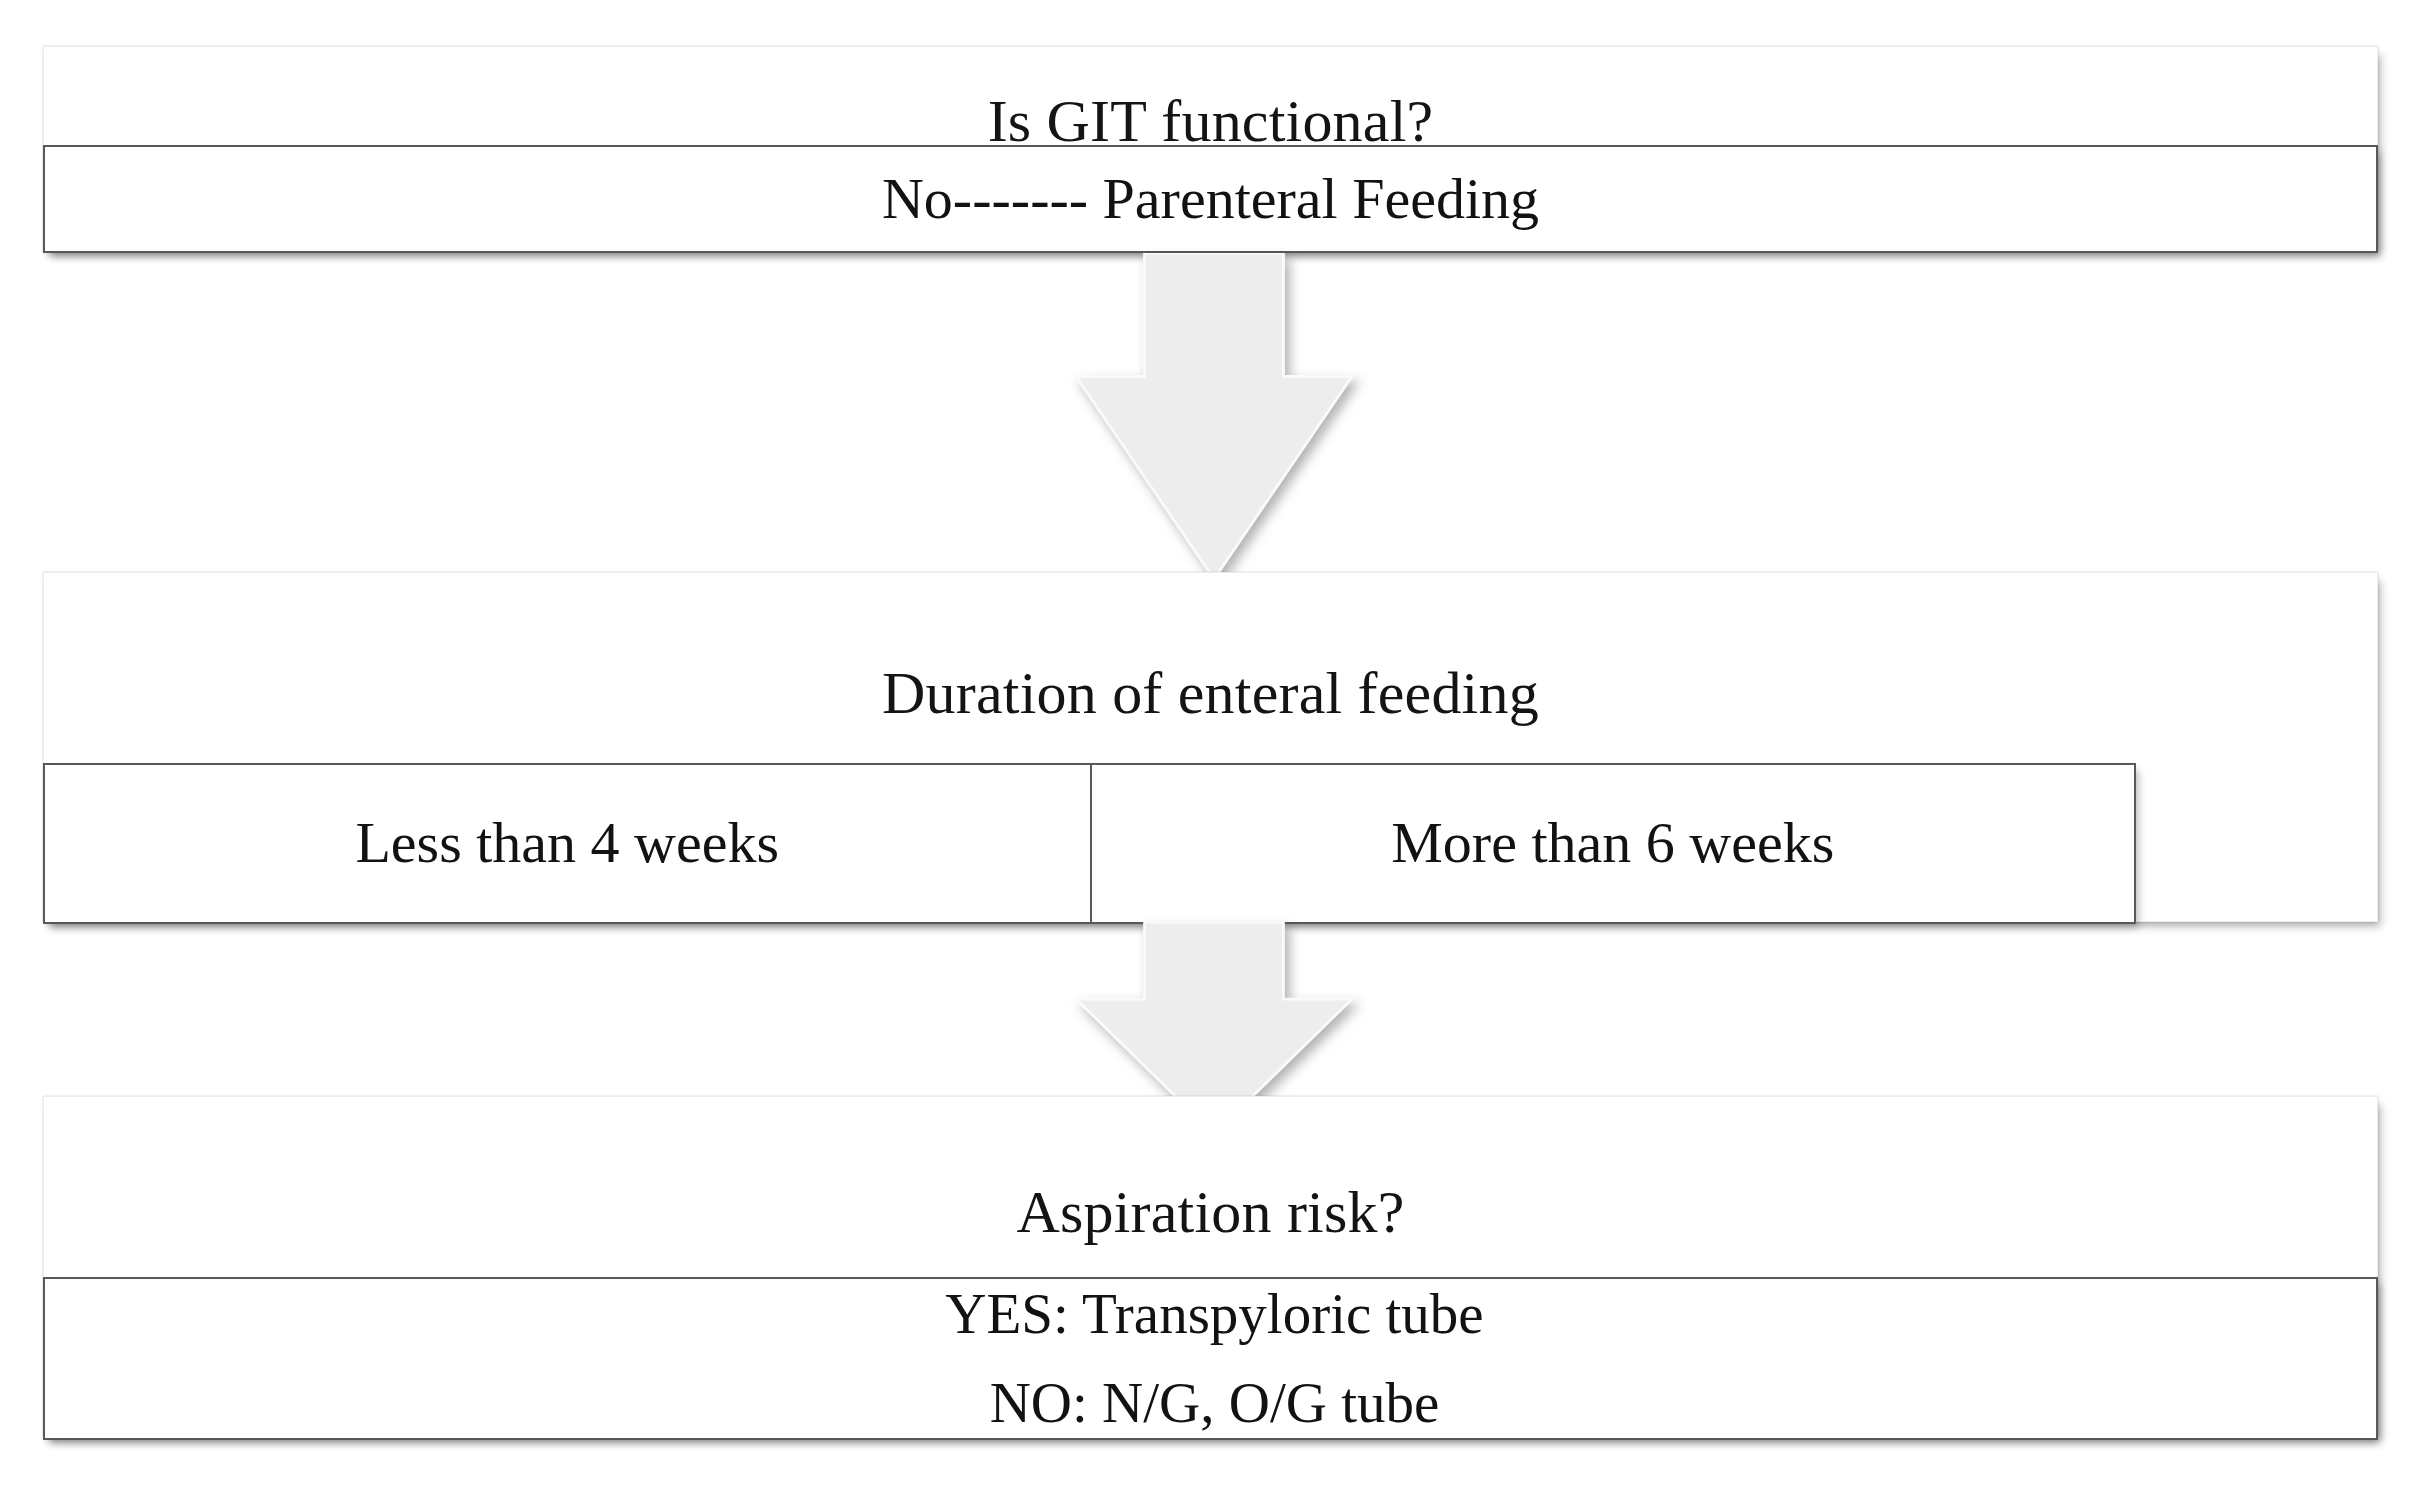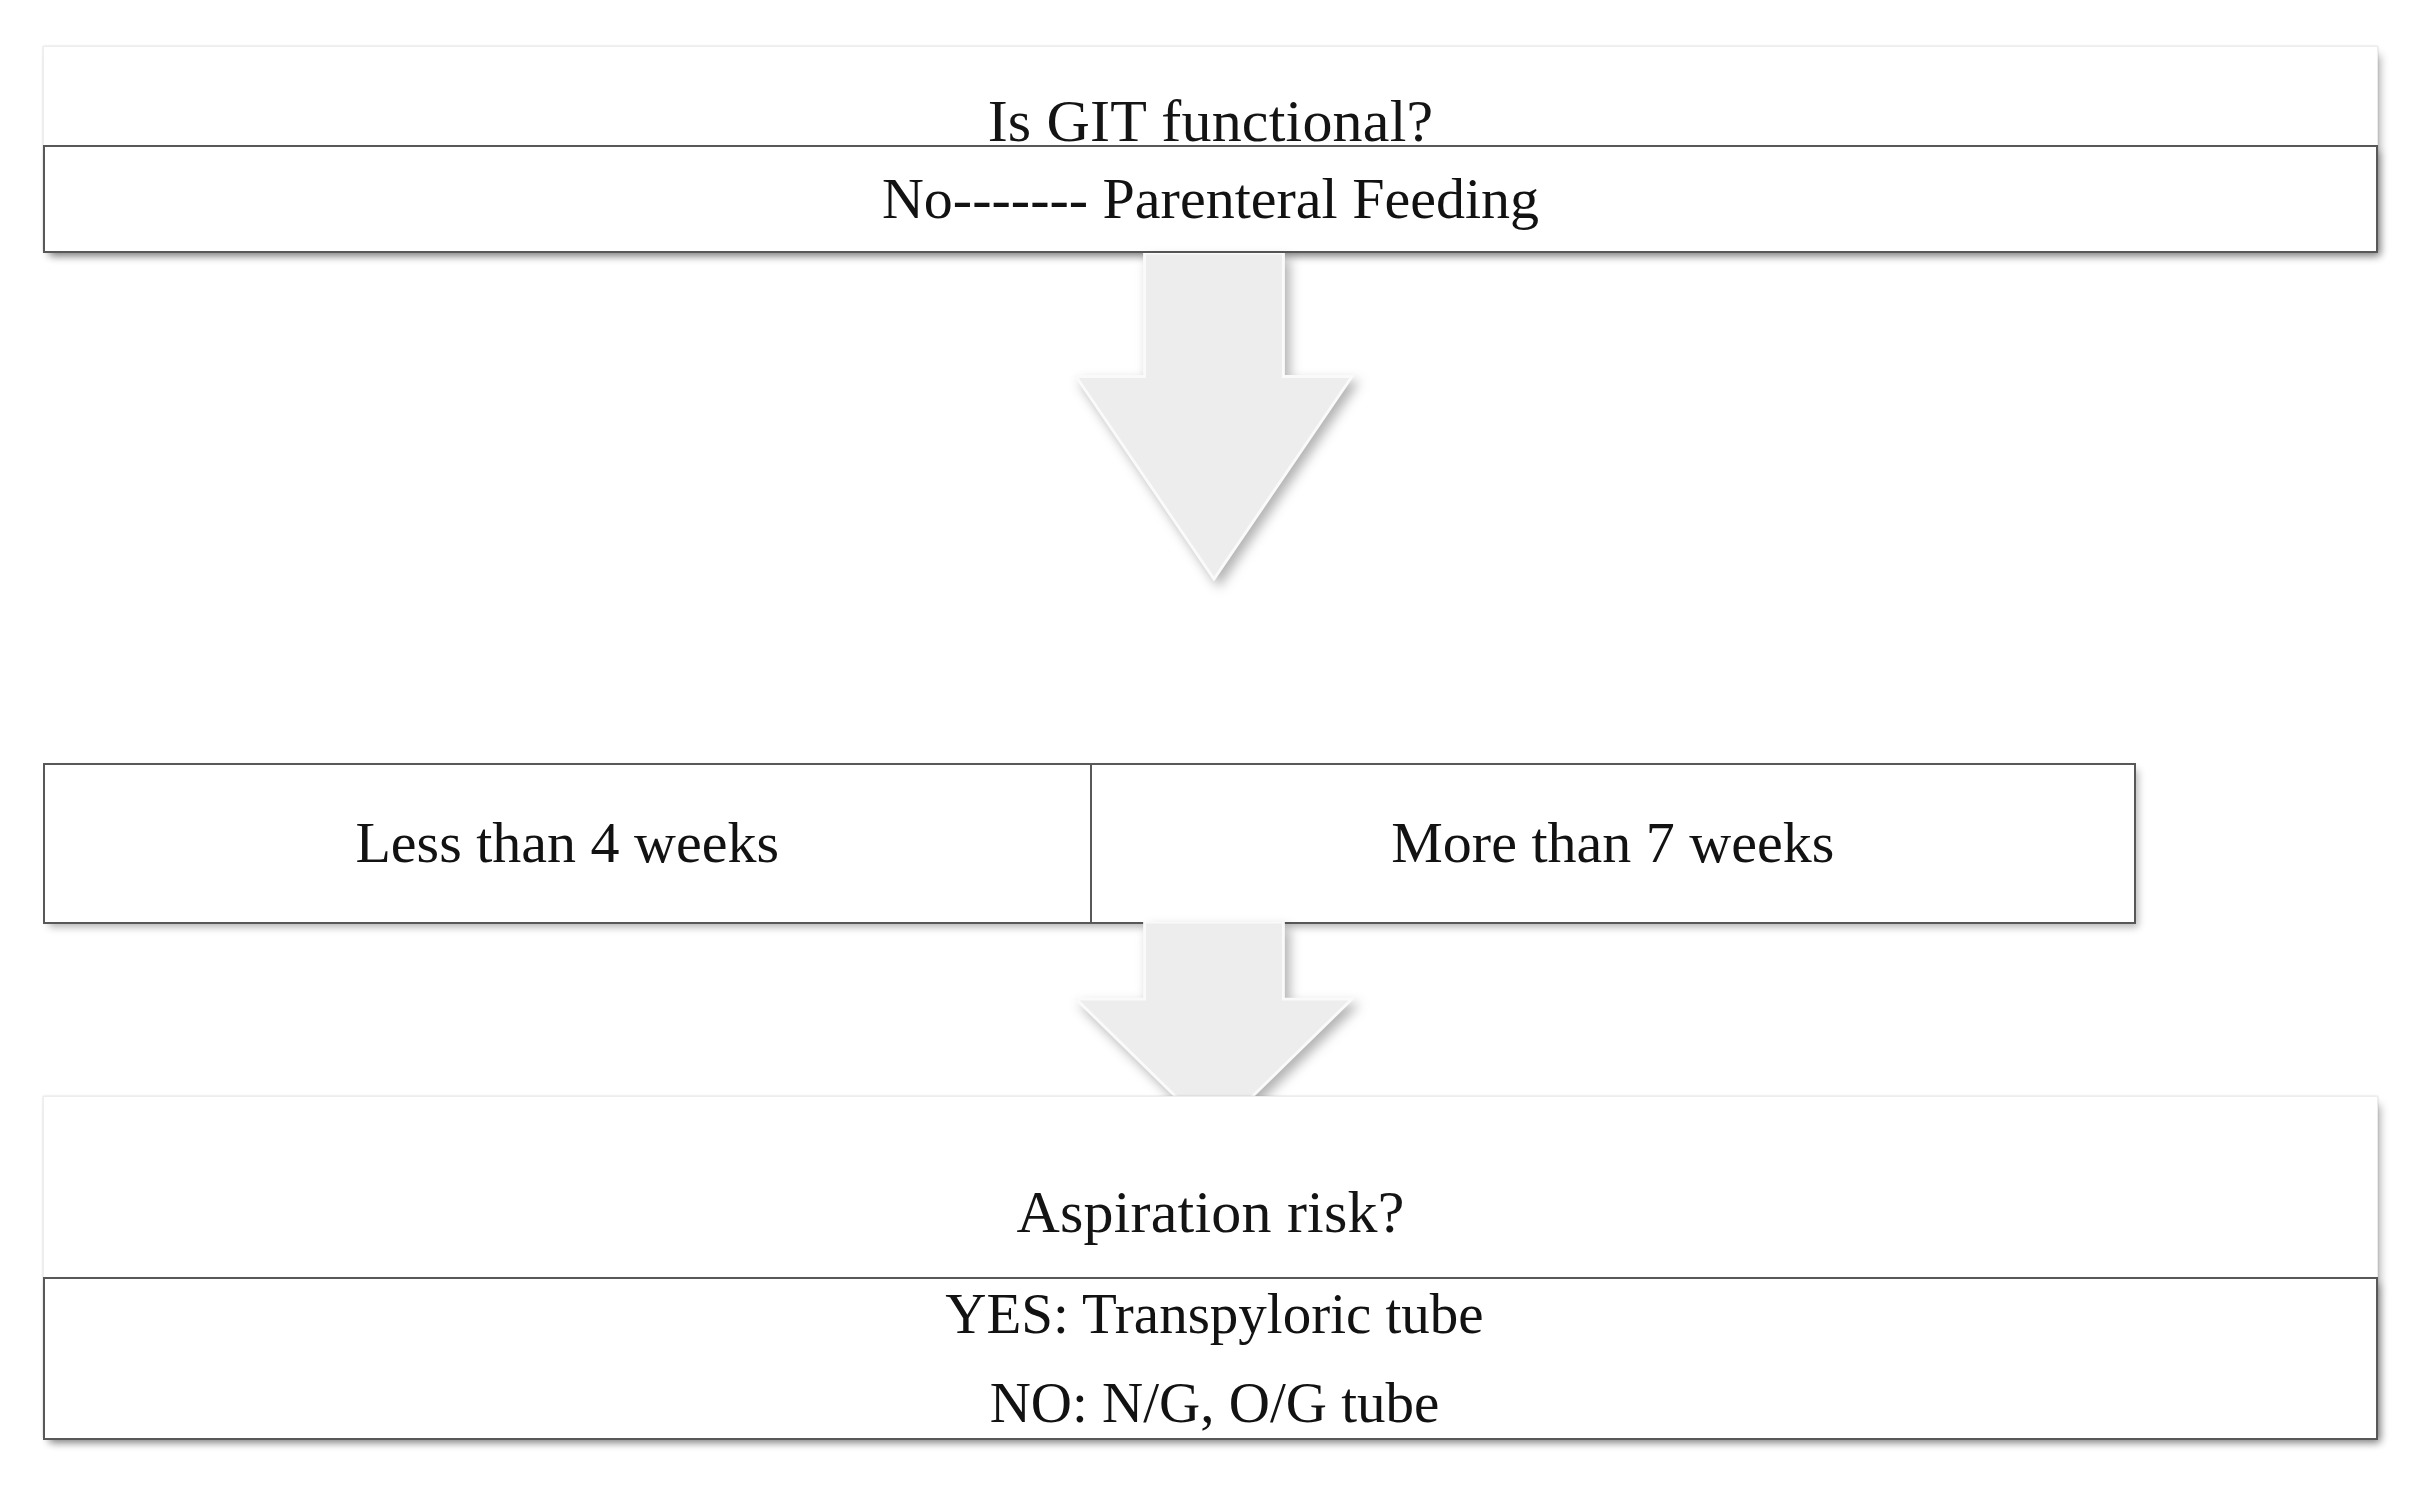--- a/index.html
+++ b/index.html
@@ -104,26 +104,29 @@
       <span class="line nowrap">No------- Parenteral Feeding</span>
     </div>
   </div>
 
   <div class="arrow" style="left:1074px; top:253px; width:280px; height:328px;">
     <svg width="280" height="328" viewBox="0 0 290 340" aria-hidden="true">
       <polygon points="73,0 217,0 217,128 288,128 145,338 2,128 73,128" fill="#ededed" stroke="#fafafa" stroke-width="3"></polygon>
     </svg>
   </div>
 
+  <div class="flow-block" style="left:43px; top:572px; width:2335px; height:350px;">
+    <div class="block-header" style="top:0; height:193px;">Duration of enteral feeding</div>
+  </div>
   <div class="option-row" style="left:43px; top:763px; width:2093px; height:161px;">
     <div class="option-cell">
       <span class="line nowrap">Less than 4 weeks</span>
     </div>
     <div class="option-cell divider-left">
-      <span class="line nowrap">More than 7 weeks</span>
+      <span class="line nowrap">More than 6 weeks</span>
     </div>
   </div>
 
   <div class="arrow" style="left:1074px; top:922px; width:280px; height:214px;">
     <svg width="280" height="214" viewBox="0 0 290 222" aria-hidden="true">
       <polygon points="73,0 217,0 217,80 288,80 145,220 2,80 73,80" fill="#ededed" stroke="#fafafa" stroke-width="3"></polygon>
     </svg>
   </div>
 
   <div class="flow-block" style="left:43px; top:1096px; width:2335px; height:341px;">

